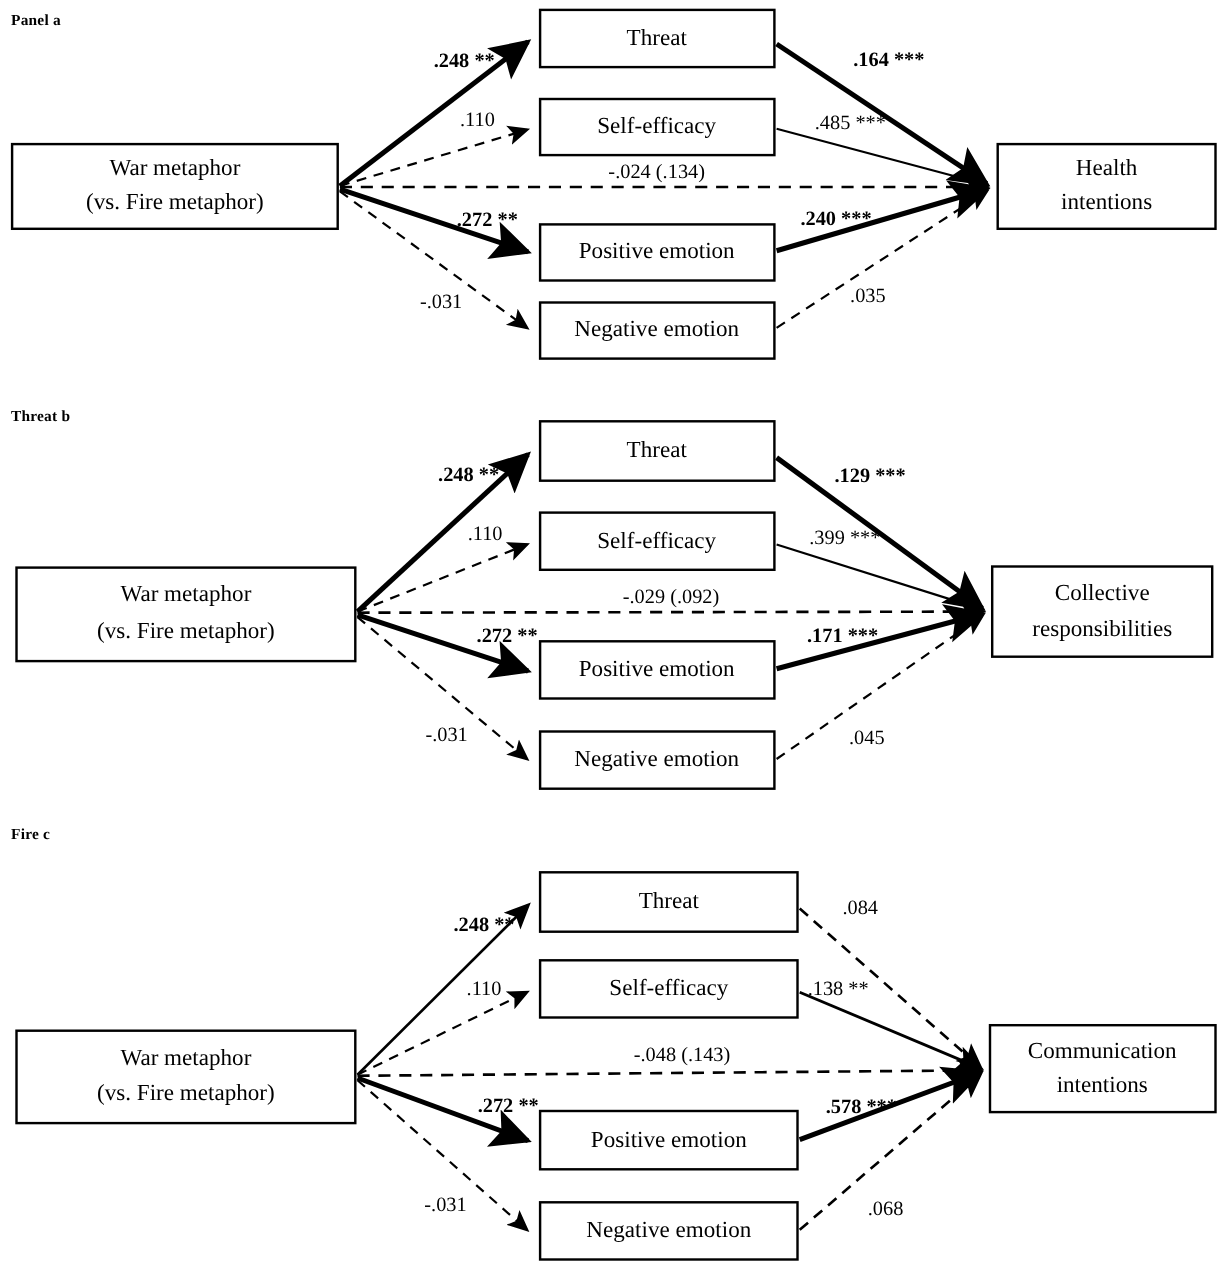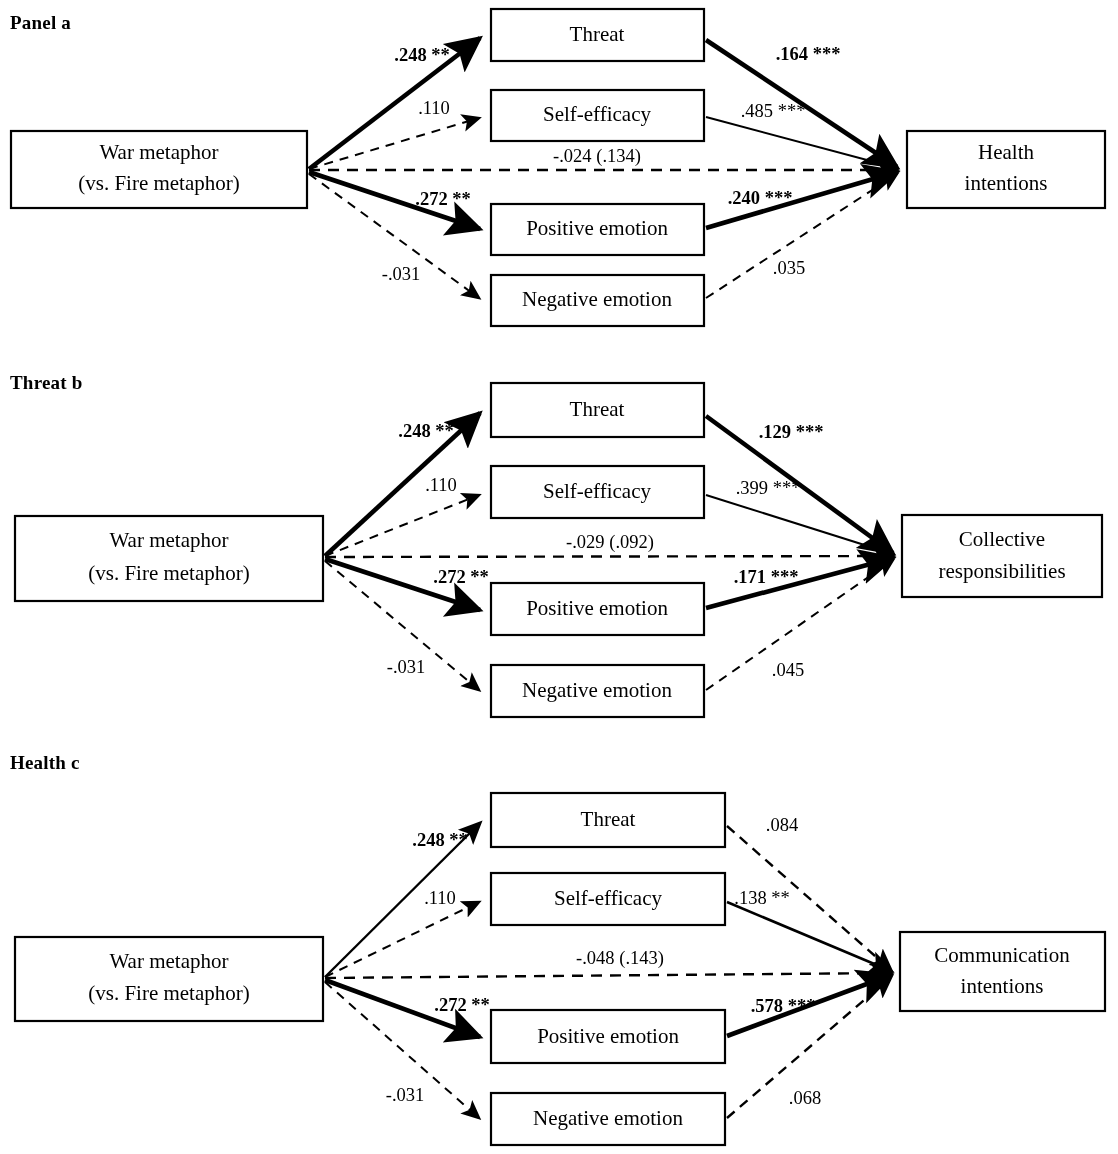--- a/index.html
+++ b/index.html
@@ -12,21 +12,21 @@
     height: 1154px;
     font-family: "Liberation Serif", serif;
     color: #000000;
     position: relative;
     overflow: hidden;
   }
   .panel-label {
     position: absolute;
     font-family: "Liberation Serif", serif;
     font-weight: bold;
-    font-size: 19px;
+    font-size: 14px;
     letter-spacing: 0.2px;
     color: #000;
   }
   .panel-svg {
     position: absolute;
     left: 0;
   }
   .node-box {
     fill: #ffffff;
     stroke: #000000;
@@ -182,21 +182,21 @@
   <text class="lbl" x="406" y="299">-.031</text>
 
   <text class="lbl lbl-bold" x="791" y="64">.129 ***</text>
   <text class="lbl" x="768" y="120">.399 ***</text>
   <text class="lbl lbl-bold" x="766" y="209">.171 ***</text>
   <text class="lbl" x="788" y="302">.045</text>
 
   <text class="lbl" x="610" y="174">-.029 (.092)</text>
 </svg>
 
-<div class="panel-label" style="left:10px; top:752px;">Health c</div>
+<div class="panel-label" style="left:10px; top:752px;">Fire c</div>
 
 <svg class="panel-svg" style="top:780px;" width="1118" height="374" viewBox="0 0 1118 374">
   <defs>
     <marker id="ah-thick-c" markerWidth="9" markerHeight="9" refX="7.2" refY="4.5" orient="auto" markerUnits="strokeWidth">
       <path d="M0,0.6 L8,4.5 L0,8.4 L1.6,4.5 Z" fill="#000"></path>
     </marker>
     <marker id="ah-thin-c" markerWidth="11" markerHeight="11" refX="8.5" refY="5.5" orient="auto" markerUnits="strokeWidth">
       <path d="M0,1 L10,5.5 L0,10 L2.2,5.5 Z" fill="#000"></path>
     </marker>
   </defs>

